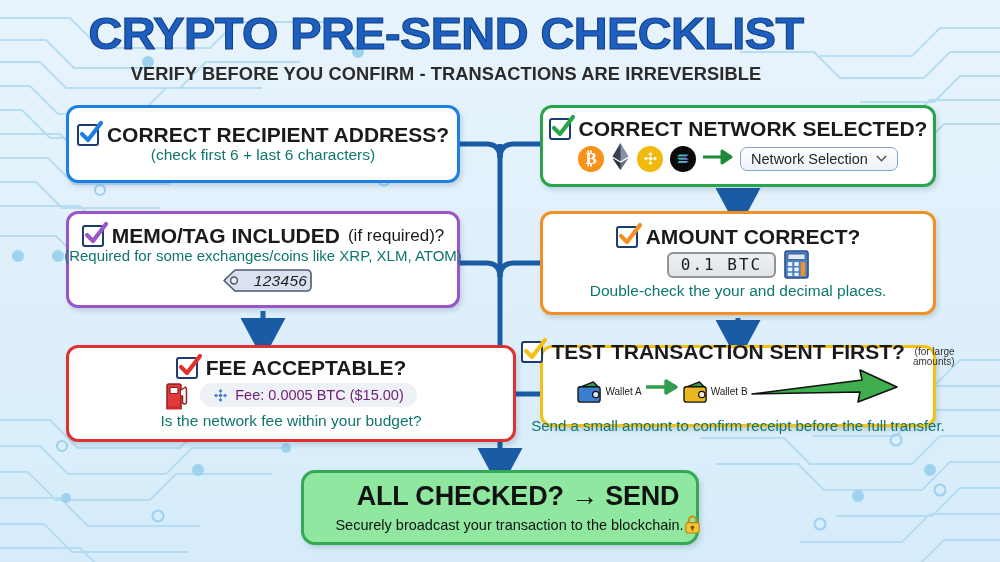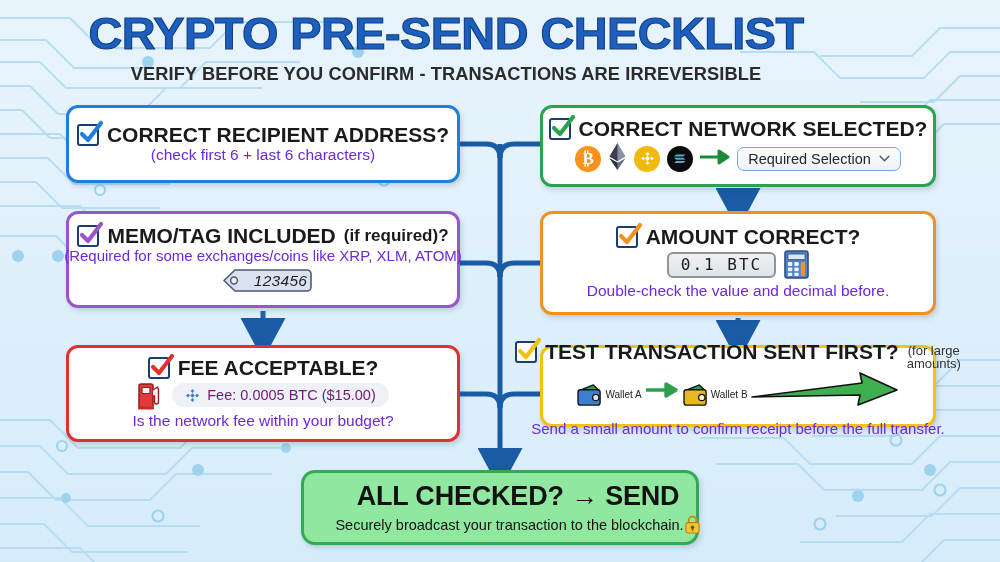--- a/index.html
+++ b/index.html
@@ -37,39 +37,39 @@
     border-radius: 12px; border: 3px solid #000;
     box-shadow: 2px 3px 5px rgba(20,50,90,0.16);
     display: flex; flex-direction: column; align-items: center;
     justify-content: center; text-align: center; padding: 6px 10px;
   }
   .card .headline {
     display: flex; align-items: center; justify-content: center; gap: 8px;
     font-size: 21px; font-weight: bold; color: #1a1a1a; line-height: 1.05;
     white-space: nowrap;
   }
-  .card .headline .small-note { font-size: 17px; font-weight: bold; }
+  .card .headline .small-note { font-size: 17px; font-weight: normal; }
   .card .sub {
-    font-size: 15.5px; color: #6d28d9; line-height: 1.15; white-space: nowrap;
+    font-size: 15.5px; color: #0f766e; line-height: 1.15; white-space: nowrap;
   }
   .card .sub.wide { font-size: 15px; }
 
   
   .cbox {
     width: 22px; height: 22px; border: 2.2px solid #1c3c72; border-radius: 3px;
     background: #fff; position: relative; flex: 0 0 auto;
   }
   .cbox svg { position: absolute; left: -3px; top: -7px; width: 30px; height: 30px; }
 
   
   #card-recipient { left: 66px;  top: 105px; width: 394px; height: 78px;  border-color: #1f7fe0; }
   #card-network   { left: 540px; top: 105px; width: 396px; height: 82px;  border-color: #28a54c; }
   #card-memo      { left: 66px;  top: 211px; width: 394px; height: 97px;  border-color: #9a56c9; }
   #card-amount    { left: 540px; top: 211px; width: 396px; height: 104px; border-color: #f29123; }
-  #card-fee       { left: 66px;  top: 345px; width: 394px; height: 97px;  border-color: #e03131; }
+  #card-fee       { left: 66px;  top: 345px; width: 450px; height: 97px;  border-color: #e03131; }
   #card-test      { left: 540px; top: 345px; width: 396px; height: 82px;  border-color: #f4c112; }
 
   
   .net-row { display: flex; align-items: center; gap: 7px; margin-top: 3px; }
   .coin { width: 26px; height: 26px; border-radius: 50%; display: flex; align-items: center; justify-content: center; }
   .coin-btc { background: #f7931a; color: #fff; font-size: 17px; font-weight: bold; font-family: "Liberation Serif", serif; }
   .coin-bnb { background: #f0b90b; }
   .coin-sol { background: #0a0a0a; }
   .dropdown {
     display: flex; align-items: center; gap: 8px; padding: 3px 10px;
@@ -95,22 +95,22 @@
   
   .fee-row { display: flex; align-items: center; gap: 9px; margin: 1px 0 2px; }
   .fee-pill {
     display: flex; align-items: center; gap: 7px;
     background: #eef1f5; border-radius: 14px; padding: 4px 13px;
     font-size: 14.5px; color: #701a75; white-space: nowrap;
   }
 
   
   .sup-note {
-    font-size: 13px; font-weight: normal; line-height: 1.02; color: #333;
-    text-align: center; align-self: flex-start; margin-top: 9px; white-space: nowrap;
+    font-size: 10px; font-weight: normal; line-height: 1.02; color: #333;
+    text-align: right; align-self: flex-start; margin-top: 9px; white-space: nowrap;
   }
   .wallet-row { display: flex; align-items: center; margin: 1px 0 1px; }
   .wlabel { font-size: 10px; color: #222; text-align: center; margin-top: -2px; }
   .wcol { display: flex; flex-direction: row; align-items: center; }
 
   
   #banner {
     position: absolute; left: 301px; top: 470px; width: 398px; height: 75px; z-index: 2;
     background: #90e8a0; border: 3px solid #35a853; border-radius: 14px;
     display: flex; flex-direction: column; align-items: center; justify-content: center;
@@ -278,21 +278,21 @@
             <path d="M5,12.8 L16,12.8 L13.4,15.2 L2.4,15.2 Z"></path>
           </g>
         </svg>
       </span>
       <span>
         <svg width="30" height="16" viewBox="0 0 30 16">
           <path d="M0,8 L20,8 M19,2 L28,8 L19,14 Z" stroke="#1d8a3a" stroke-width="3" fill="#1d8a3a" stroke-linejoin="round"></path>
         </svg>
       </span>
       <span class="dropdown">
-        <span>Required Selection</span>
+        <span>Network Selection</span>
         <svg width="11" height="7" viewBox="0 0 12 8">
             <path d="M1,1.5 L6,6.5 L11,1.5" stroke="#555" stroke-width="1.6" fill="none" stroke-linecap="round"></path>
           </svg>
       </span>
     </div>
   </div>
 
   <div class="card" id="card-memo">
     <div class="headline">
       <span class="cbox">
@@ -332,21 +332,21 @@
           <rect x="4" y="12.5" width="4.6" height="4" rx="0.8"></rect>
           <rect x="10.7" y="12.5" width="4.6" height="4" rx="0.8"></rect>
           <rect x="4" y="18" width="4.6" height="4" rx="0.8"></rect>
           <rect x="10.7" y="18" width="4.6" height="4" rx="0.8"></rect>
           <rect x="4" y="23.5" width="4.6" height="3.5" rx="0.8"></rect>
           <rect x="10.7" y="23.5" width="4.6" height="3.5" rx="0.8"></rect>
         </g>
         <rect x="17.4" y="12.5" width="4.6" height="14.5" rx="1" fill="#f0922c"></rect>
       </svg>
     </div>
-    <div class="sub">Double-check the value and decimal before.</div>
+    <div class="sub">Double-check the your and decimal places.</div>
   </div>
 
   <div class="card" id="card-fee">
     <div class="headline">
       <span class="cbox">
         <svg viewBox="0 0 30 30">
             <path d="M6,15 L12,21 L25,4" stroke="#e03131" stroke-width="4.2" fill="none" stroke-linecap="round" stroke-linejoin="round"></path>
           </svg>
       </span>
       <span>FEE ACCEPTABLE?</span>

